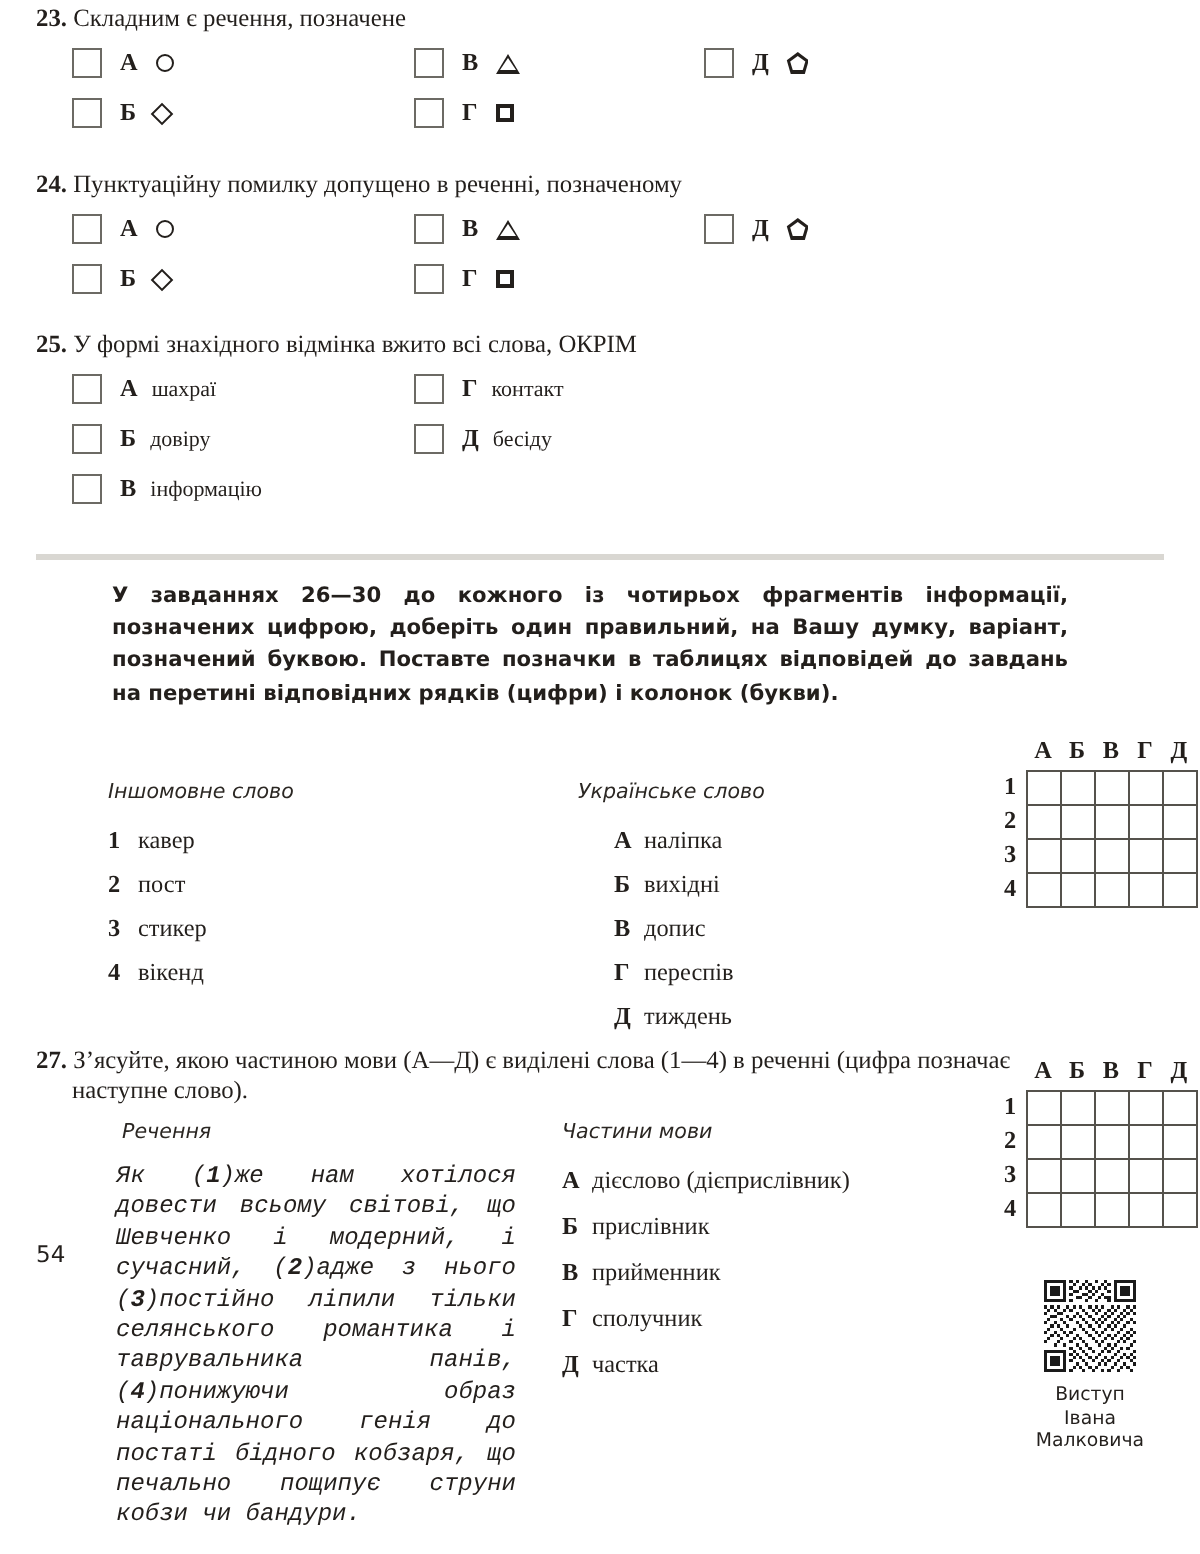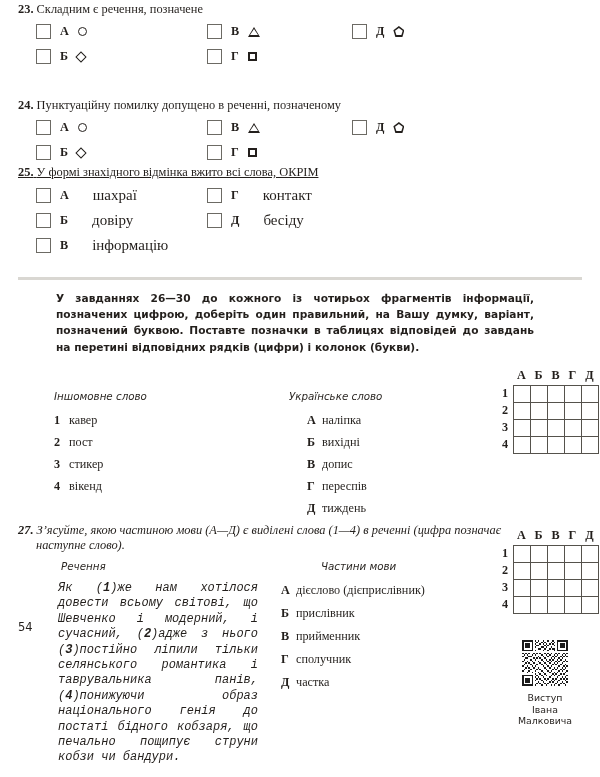--- a/index.html
+++ b/index.html
@@ -45,22 +45,22 @@
     box-sizing: border-box;
     flex: 0 0 auto;
   }
   .opt-letter {
     font-weight: bold;
     font-size: 12.2px;
     margin-left: 9px;
     display: inline-block;
   }
   .opt-text {
-    font-size: 15px;
-    margin-left: 24px;
+    font-size: 11px;
+    margin-left: 7px;
   }
   .shape { margin-left: 9px; display: inline-block; }
 
   
   .sh-circle {
     width: 9px; height: 9px; border: 1.6px solid #231f1c;
     border-radius: 50%; box-sizing: border-box;
   }
   .sh-diamond {
     width: 8px; height: 8px; border: 1.6px solid #231f1c;
@@ -245,21 +245,21 @@
         <span class="shape sh-square"></span>
       </div>
       <div class="opt" style="left:352px; top:0px;">
         <span class="cbox"></span>
         <span class="opt-letter">Д</span>
         <span class="shape sh-pentagon"></span>
       </div>
     </div>
   </div>
 
-  <div class="q-block" style="top:98px;">
+  <div class="q-block" style="top:85px;">
     <div class="q-head">
       <span class="q-num">24.</span>
       <span class="q-txt">Пунктуаційну помилку допущено в реченні, позначеному</span>
     </div>
     <div class="opts" style="height:48px;">
       <div class="opt" style="left:36px; top:0px;">
         <span class="cbox"></span>
         <span class="opt-letter">А</span>
         <span class="shape sh-circle"></span>
       </div>
@@ -279,21 +279,21 @@
         <span class="shape sh-square"></span>
       </div>
       <div class="opt" style="left:352px; top:0px;">
         <span class="cbox"></span>
         <span class="opt-letter">Д</span>
         <span class="shape sh-pentagon"></span>
       </div>
     </div>
   </div>
 
-  <div class="q-block" style="top:165px;text-decoration:underline;">
+  <div class="q-block" style="top:165px;">
     <div class="q-head">
       <span class="q-num">25.</span>
       <span class="q-txt">У формі знахідного відмінка вжито всі слова, ОКРІМ</span>
     </div>
     <div class="opts" style="height:76px;">
       <div class="opt" style="left:36px; top:0px;">
         <span class="cbox"></span>
         <span class="opt-letter">А</span>
         <span class="opt-text">шахраї</span>
       </div>
@@ -399,27 +399,27 @@
         <div></div>
           <div></div>
           <div></div>
           <div></div>
           <div></div>
       </div>
     </div>
   </div>
 
   <div class="q-block" style="top:523px;">
-    <div class="q-head" style="padding-right:72px;font-style:italic;">
+    <div class="q-head" style="padding-right:72px;">
       <span class="q-num">27.</span>
       <span class="q-txt">З’ясуйте, якою частиною мови (А—Д) є виділені слова (1—4) в реченні (цифра позначає наступне слово).</span>
     </div>
   </div>
   <div class="col-title" style="position:absolute; left:61px; top:560px;">Речення</div>
-  <div class="col-title" style="position:absolute; left:281px; top:560px;margin-left:40px;">Частини мови</div>
+  <div class="col-title" style="position:absolute; left:281px; top:560px;">Частини мови</div>
 
   <div class="fragment" id="frag" style="left:58px; top:581px; width:200px;"><span>Як (</span><b>1</b><span>)же нам хотілося довести всьому світові, що Шевченко і модерний, і сучасний, (</span><b>2</b><span>)адже з нього (</span><b>3</b><span>)постійно ліпили тільки селянського романтика і таврувальника панів, (</span><b>4</b><span>)понижуючи образ національного генія до постаті бідного кобзаря, що печально пощипує струни кобзи чи бандури.</span></div>
 
   <div class="match-row" style="left:281px; top:583px;">
     <span class="match-key">А</span>
     <span class="match-val">дієслово (дієприслівник)</span>
   </div>
   <div class="match-row" style="left:281px; top:606px;">
     <span class="match-key">Б</span>
     <span class="match-val">прислівник</span>

